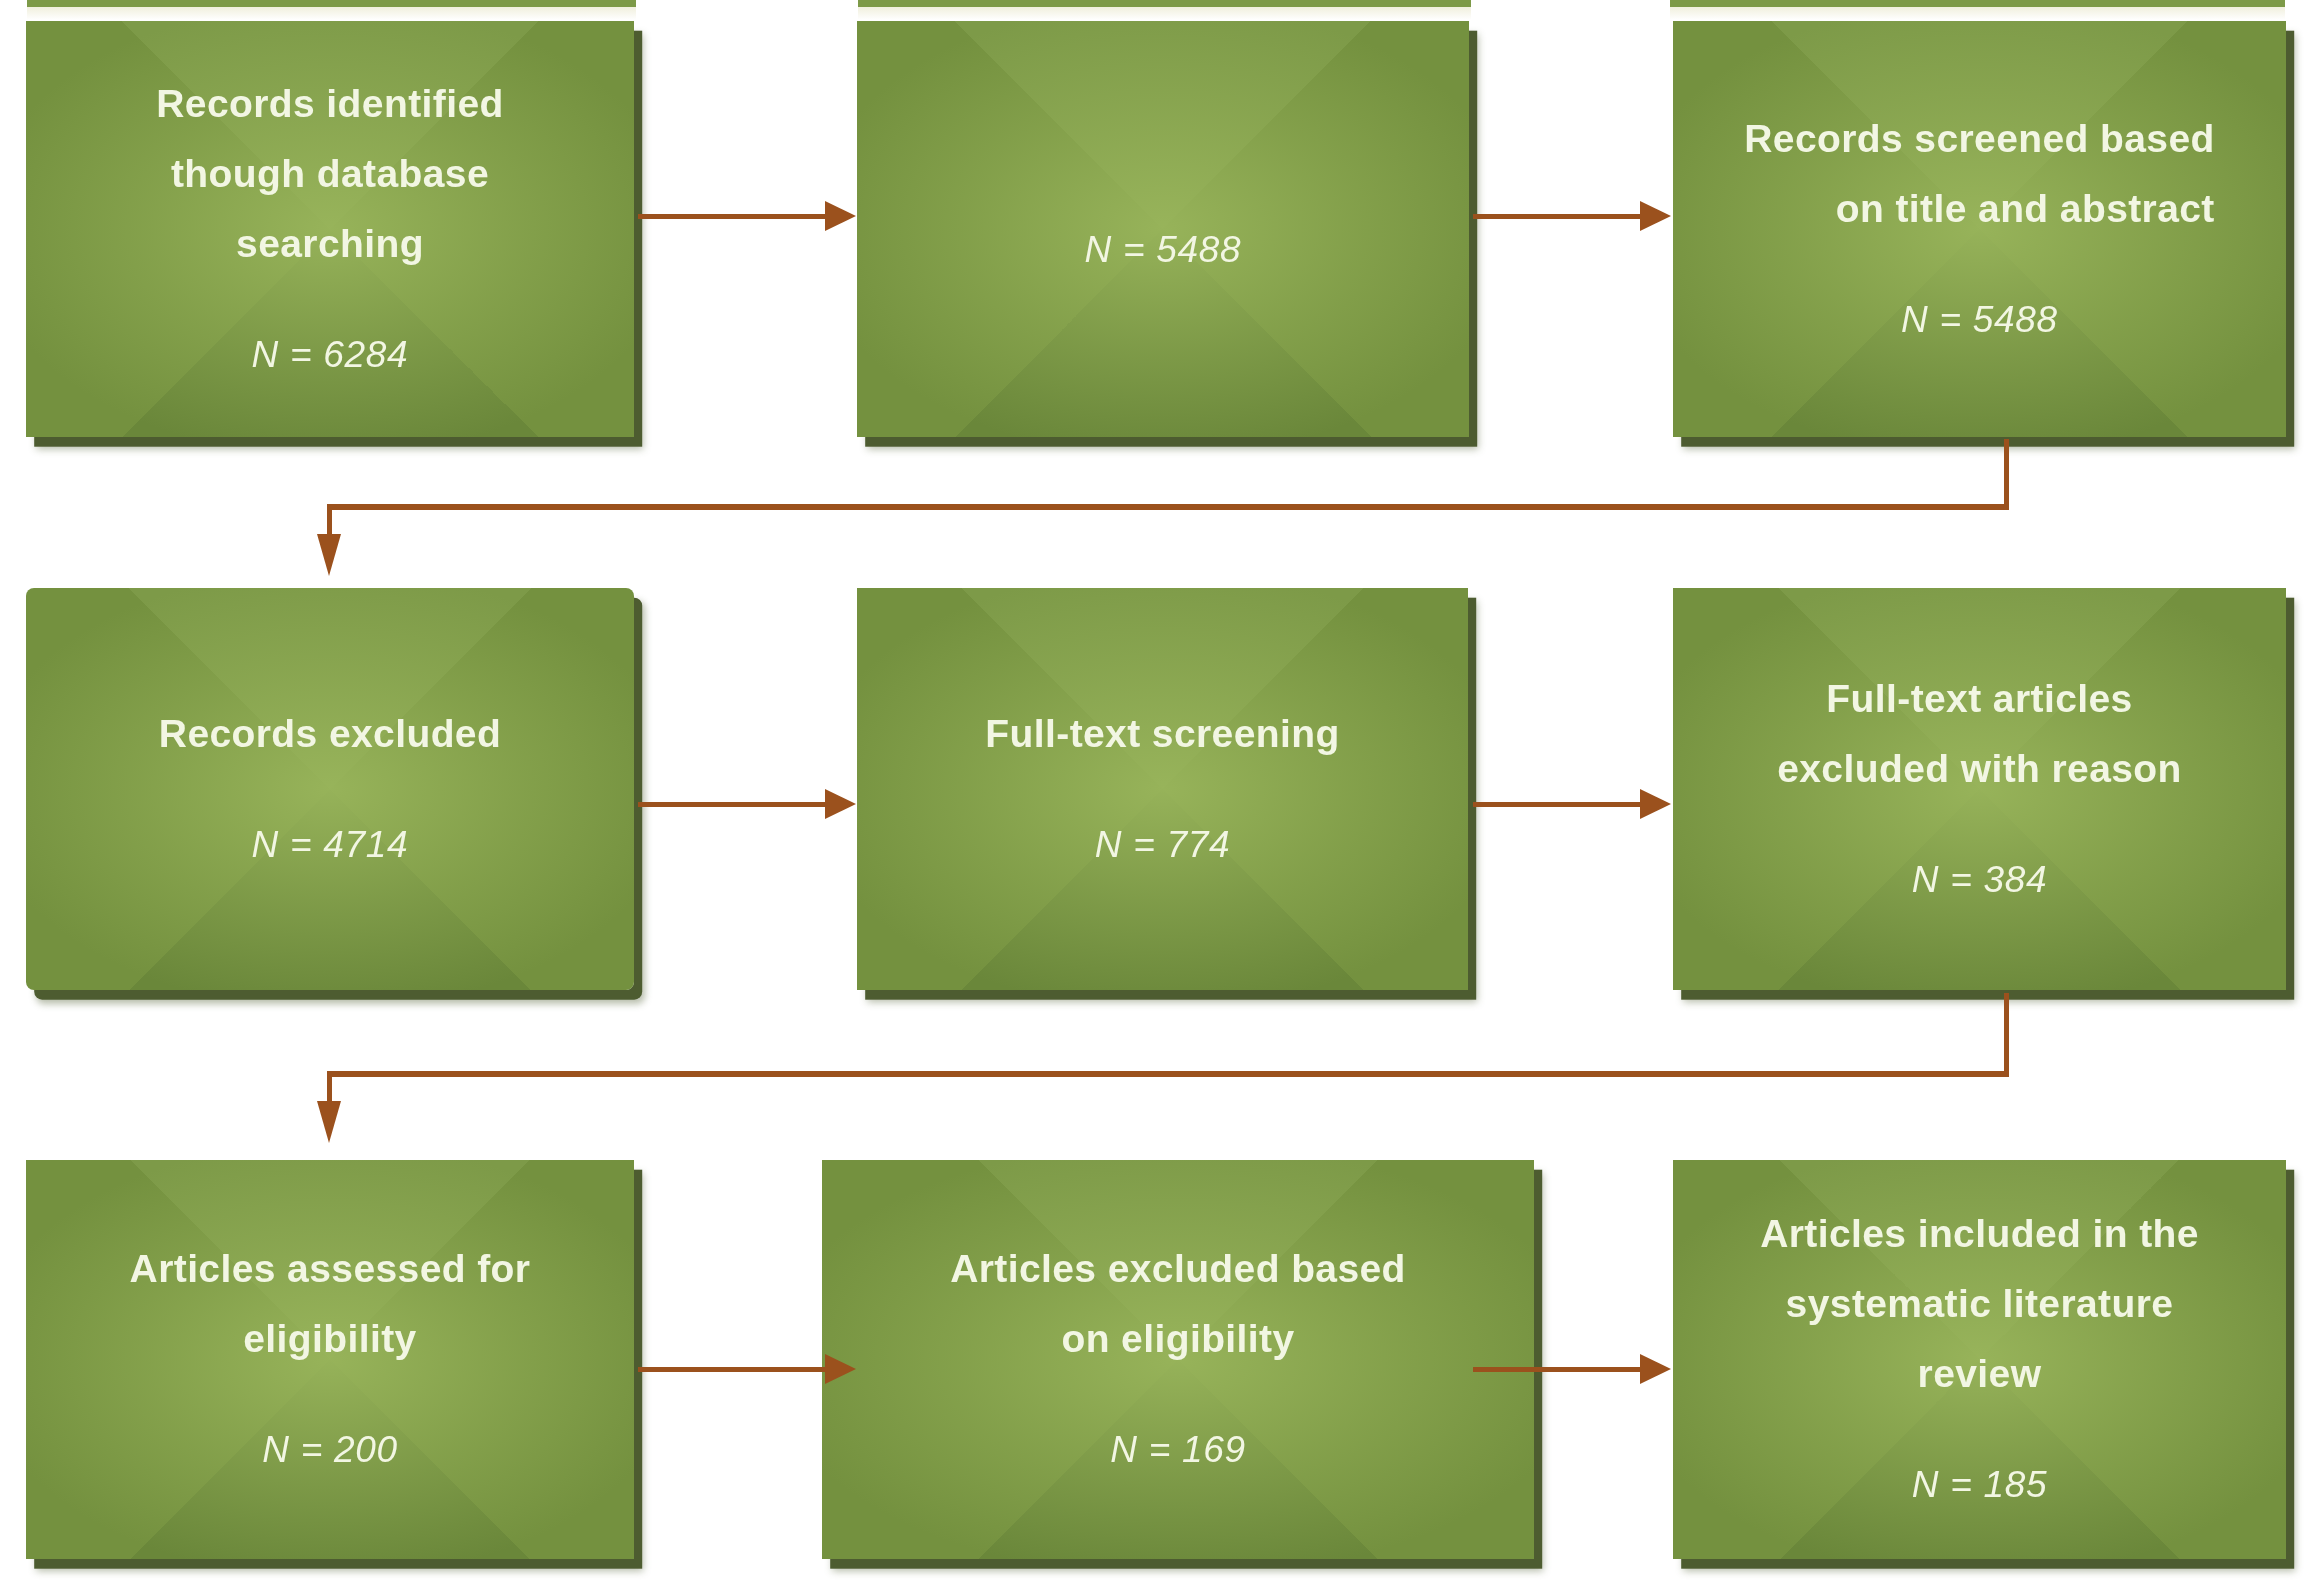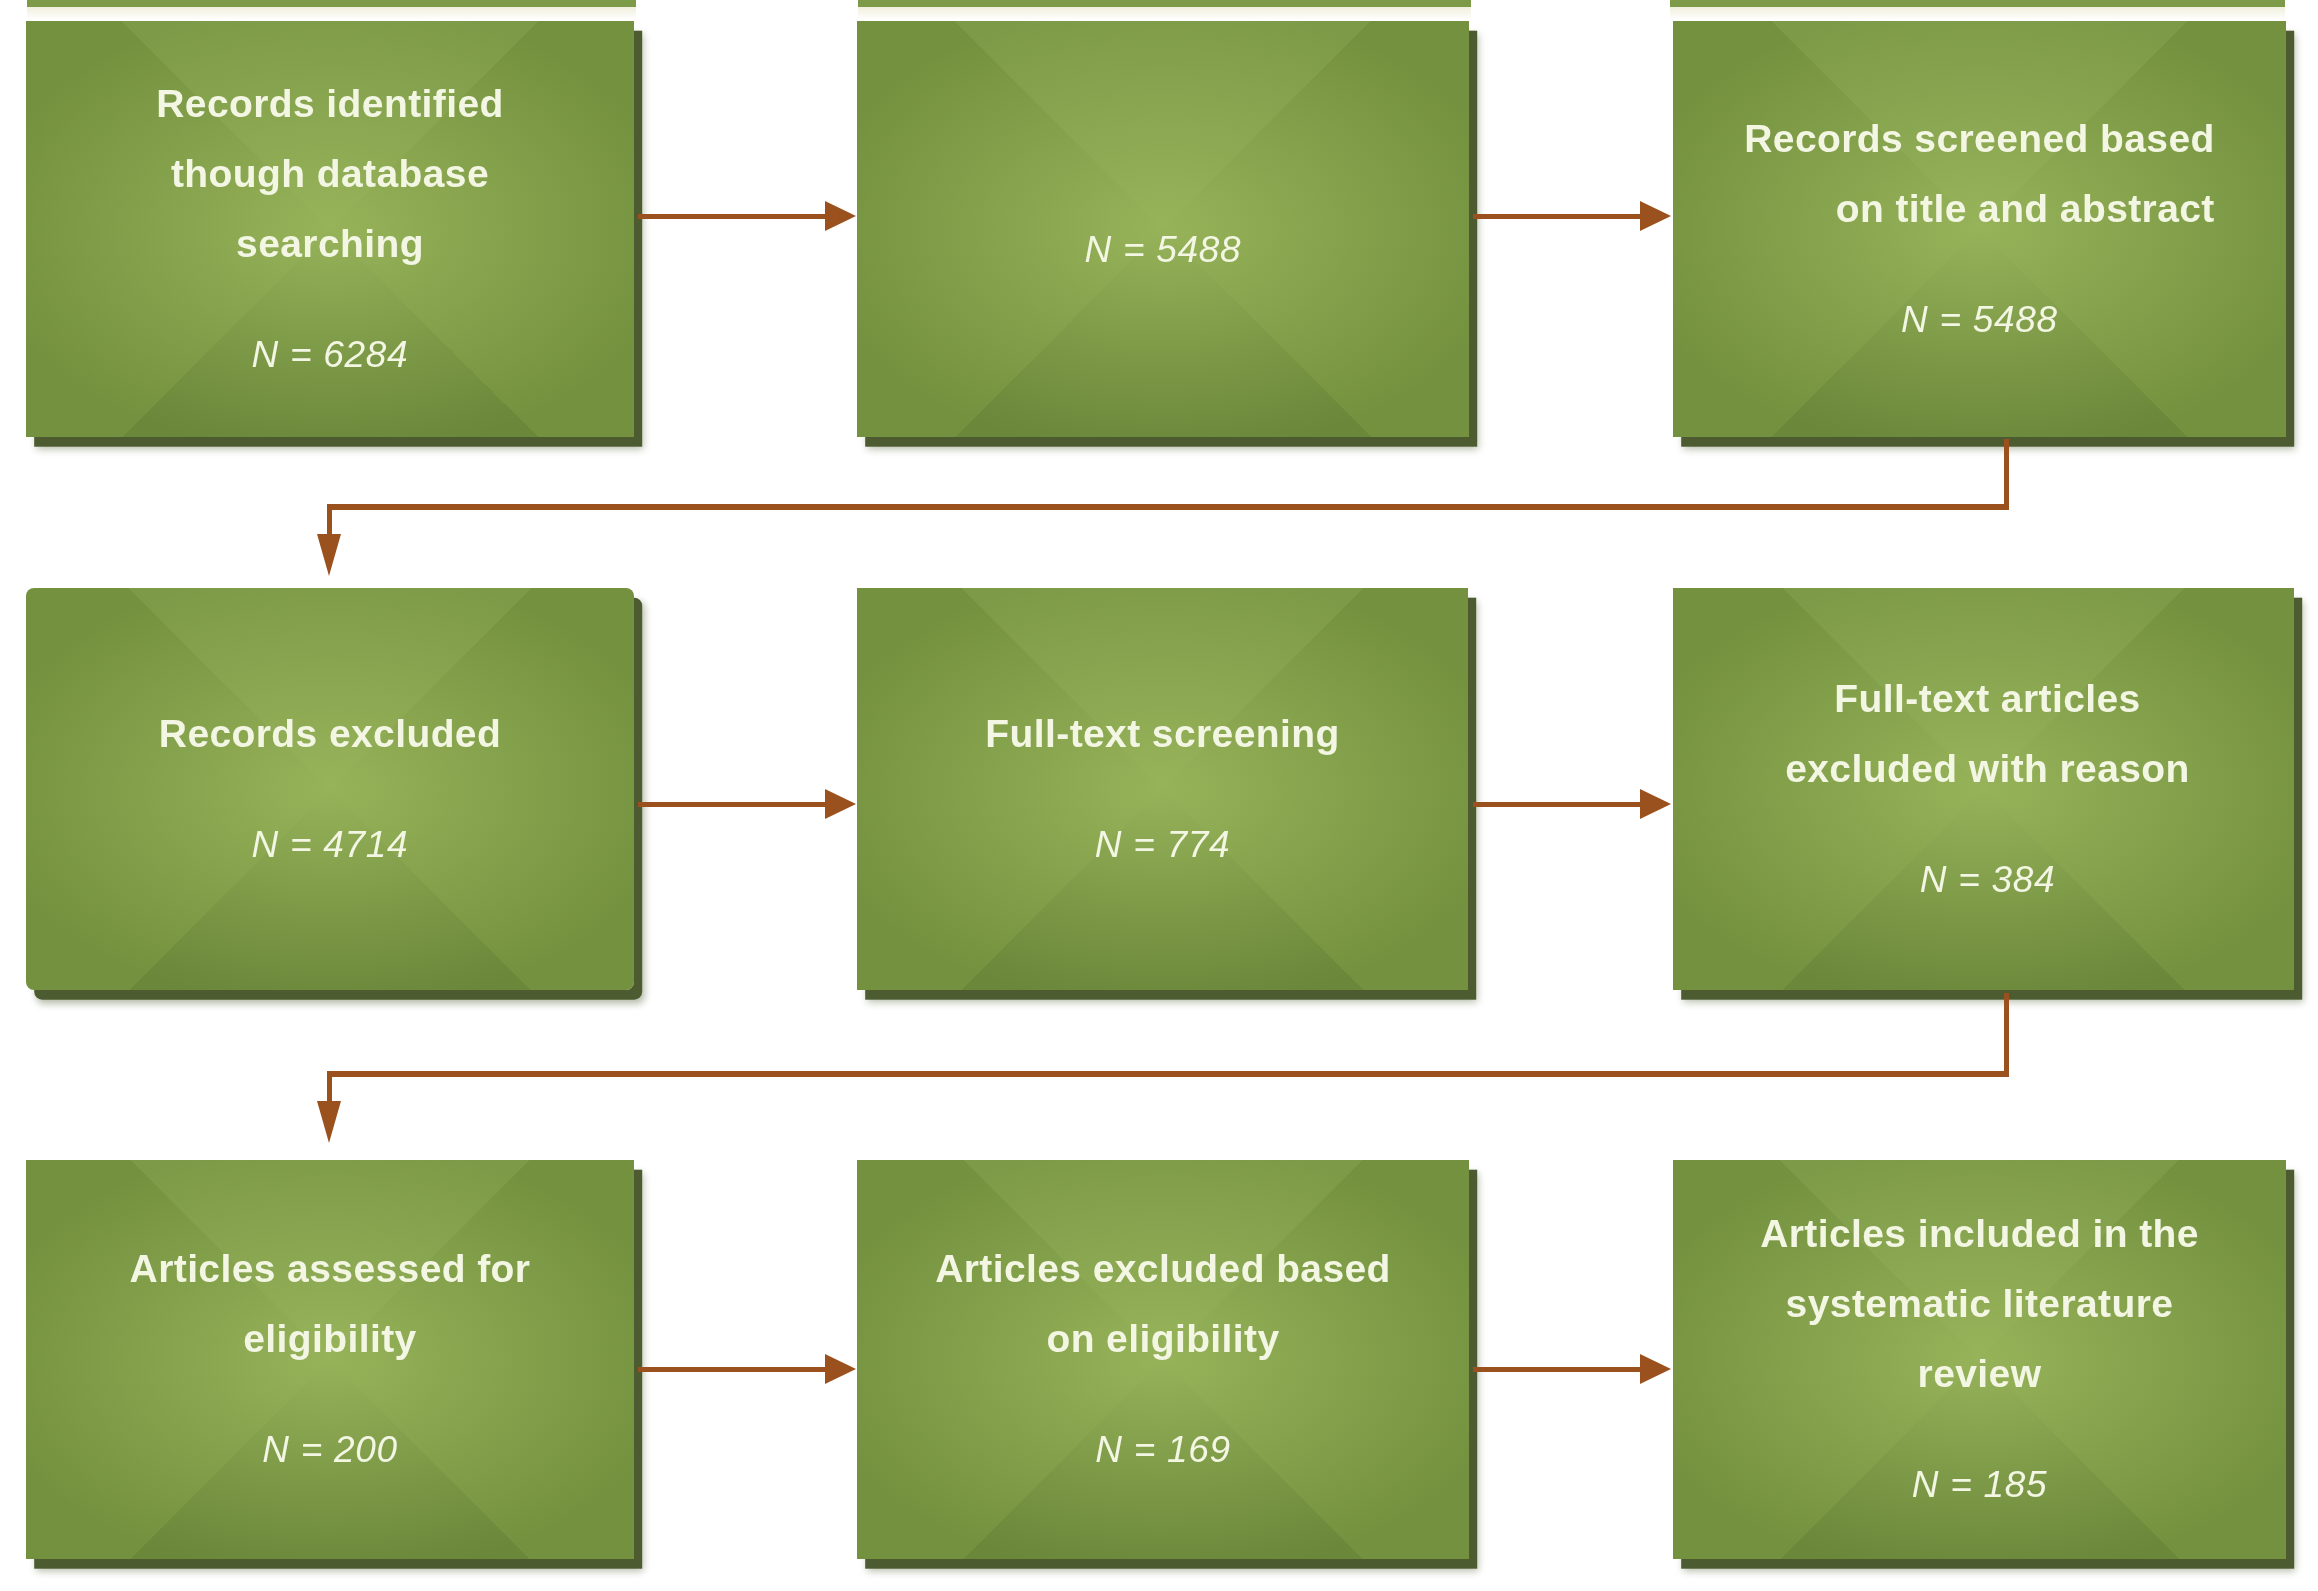--- a/index.html
+++ b/index.html
@@ -45,23 +45,23 @@
         var(--box-face-bottom) 90deg 180deg,
         var(--box-face-side) 180deg 270deg,
         var(--box-face-top) 270deg 360deg);
     box-shadow:8.2px 9.7px 0 var(--box-shadow-col), 10.4px 13.4px 7.5px rgba(77,92,48,.40);
   }
   .b1{left:26px;  top:21px;  width:608px;height:416px;}
   .b2{left:857px;top:21px;  width:612px;height:416px;}
   .b3{left:1673px;top:21px;  width:613px;height:416px;text-align:right;}
   .b4{left:26px;  top:588px; width:608px;height:402px;border-radius:8px;}
   .b5{left:857px;top:588px; width:611px;height:402px;}
-  .b6{left:1673px;top:588px; width:613px;height:402px;padding-left:8px;}
+  .b6{left:1673px;top:588px; width:613px;height:402px;}
   .b7{left:26px;  top:1160px;width:608px;height:399px;}
-  .b8{left:857px;top:1160px;width:612px;height:399px;}
+  .b8{left:822px;top:1160px;width:712px;height:399px;}
   .b9{left:1673px;top:1160px;width:613px;height:399px;}
 
   .box .title{
     font-size:39px;font-weight:700;line-height:70px;
     white-space:pre-line;letter-spacing:0.4px;
   }
   .box .count{
     font-size:37px;font-style:italic;font-weight:400;
     line-height:70px;margin-top:41px;letter-spacing:0.7px;
   }

